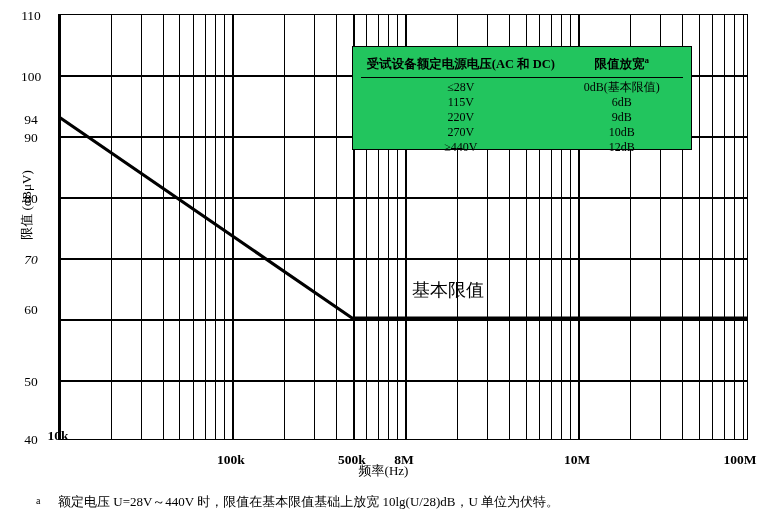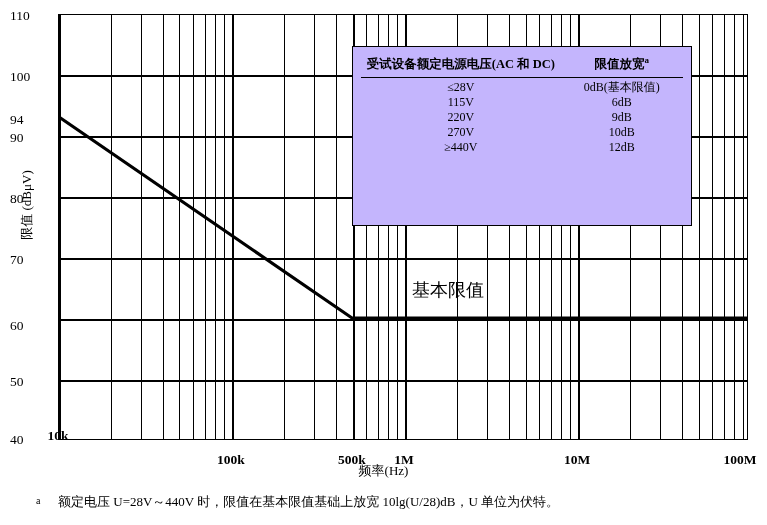--- a/index.html
+++ b/index.html
@@ -41,21 +41,21 @@
   .vline.major { width: 1.6px; }
   .hline.major { height: 1.6px; }
   #ylabels {
     position: absolute;
     left: 0; top: 0; width: 767px; height: 525px;
   }
   .ytick {
     position: absolute;
     left: 10px;
     width: 42px;
-    text-align: left;
+    text-align: center;
     font-size: 13.5px;
   }
   
   .xtick {
     position: absolute;
     font-size: 13.5px;
     font-weight: bold;
     text-align: center;
     transform: translateX(-50%);
   }
@@ -94,23 +94,23 @@
     left: 412px;
     top: 278px;
     font-size: 18px;
   }
   
   #tablebox {
     position: absolute;
     left: 352px;
     top: 46px;
     width: 340px;
-    height: 180px;
+    height: 104px;
     border: 1.4px solid #000;
-    background: #c4b5fd;
+    background: #22c55e;
     box-sizing: border-box;
     padding: 6px 8px 4px 8px;
   }
   #tablebox table {
     border-collapse: collapse;
     width: 100%;
     font-size: 12px;
     font-family: "Liberation Serif", serif;
   }
   #tablebox th {
@@ -158,22 +158,22 @@
 <div id="root">
 
   <div id="ytitle">限值 (dBμV)</div>
 
   <div id="ylabels">
     <div class="ytick" style="top:8px;">110</div>
     <div class="ytick" style="top:69px;">100</div>
     <div class="ytick" style="top:112px;">94</div>
     <div class="ytick" style="top:130px;">90</div>
     <div class="ytick" style="top:191px;">80</div>
-    <div class="ytick" style="top:252px;">70</div>
-    <div class="ytick" style="top:318px;">60</div>
+    <div class="ytick" style="top:252px;font-style:italic;">70</div>
+    <div class="ytick" style="top:302px;">60</div>
     <div class="ytick" style="top:374px;">50</div>
     <div class="ytick" style="top:432px;">40</div>
   </div>
 
   <div id="plot">
 
     <div class="hline major" style="top:60px;"></div>
     <div class="hline major" style="top:121px;"></div>
     <div class="hline major" style="top:182px;"></div>
     <div class="hline major" style="top:243px;"></div>
@@ -223,21 +223,21 @@
 
   <svg id="curve" viewBox="0 0 690 426">
     <polyline points="1,103 294,304 690,304" fill="none" stroke="#000" stroke-width="3.2" stroke-linejoin="miter"></polyline>
   </svg>
 
   <div id="basic-label">基本限值</div>
 
   <div class="xtick" style="left:58px;  top:428px;">10k</div>
   <div class="xtick" style="left:231px; top:452px;">100k</div>
   <div class="xtick" style="left:352px; top:452px;">500k</div>
-  <div class="xtick" style="left:404px; top:452px;">1M</div>
+  <div class="xtick" style="left:404px; top:452px;">8M</div>
   <div class="xtick" style="left:577px; top:452px;">10M</div>
   <div class="xtick" style="left:740px; top:452px;">100M</div>
 
   <div id="xtitle">频率(Hz)</div>
 
   <div id="tablebox">
     <table>
       <thead>
         <tr>
           <th class="h1">受试设备额定电源电压(AC 和 DC)</th>

